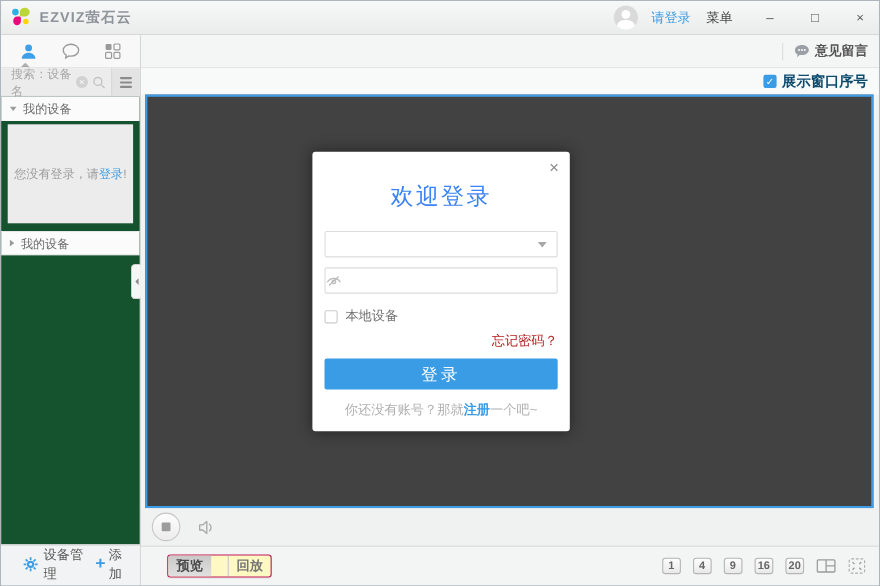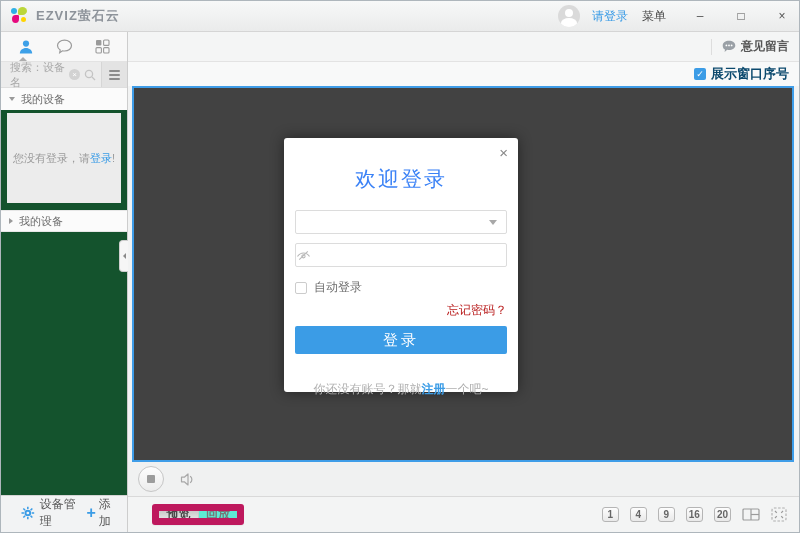--- a/index.html
+++ b/index.html
@@ -83,22 +83,22 @@
   .options-label{ font-size:13px; color:#0c4a6e;}
   .video{ flex:1; margin:0 5px 0 4px; background:#424242; border:2px solid #3f9de8;}
   .toolbar{ height:34px; flex:0 0 34px; background:#f0f1f1; display:flex; align-items:center; padding-left:10px;}
   .stop-btn{ width:26px; height:26px; border-radius:50%; border:1px solid #c6c6c6;
              background:linear-gradient(#fdfdfd,#ececec); display:flex; align-items:center;
              justify-content:center; cursor:pointer;}
   .stop-btn i{ width:8px; height:8px; background:#9c9c9c; border-radius:1px;}
   .speaker-btn{ margin-left:16px; display:flex; cursor:pointer;}
   .bottombar{ height:36px; flex:0 0 36px; background:#f3f4f4; border-top:1px solid #d9d9d9;
               display:flex; align-items:center; justify-content:space-between; padding:0 12px 0 24px;}
-  .seg{ display:flex; border:7px solid #be185d; border-radius:3px; overflow:hidden; height:21px;
-        background:#5eead4; box-shadow:0 1px 1px rgba(0,0,0,.05);}
+  .seg{ display:flex; border:1px solid #be185d; border-radius:3px; overflow:hidden; height:21px;
+        background:#fef9c3; box-shadow:0 1px 1px rgba(0,0,0,.05);gap:15px;}
   .seg-btn{ width:39px; font-size:12px; display:flex; align-items:center; justify-content:center;
             color:#777; cursor:pointer;}
   .seg-btn.active{ background:linear-gradient(#c9c9c9,#e0e0e0); color:#4a4a4a;}
   .seg-btn + .seg-btn{ border-left:1px solid #c8c8c8;}
   .layouts{ display:flex; align-items:center; gap:11px;}
   .num-btn{ min-width:17px; height:15px; padding:0 2px; border:1px solid #b5b5b5; border-radius:3px;
             background:linear-gradient(#fdfdfd,#e9e9e9); font-size:10px; color:#666;
             display:flex; align-items:center; justify-content:center; cursor:pointer;}
   .icon-btn{ display:flex; cursor:pointer;}
 
@@ -118,21 +118,21 @@
                      font-family:inherit; background:transparent;}
   .input-wrap input::placeholder{ color:#c0c0c0;}
   .eye-btn{ display:flex; margin-right:7px; cursor:pointer;}
   .check-row{ margin-top:12px; display:flex; align-items:center; font-size:12px; color:#707070;}
   .checkbox-off{ width:12px; height:12px; border:1px solid #ccc; border-radius:2px; background:#fff;
                  margin-right:7px; cursor:pointer;}
   .forgot-row{ margin-top:6px; text-align:right; font-size:12px;}
   .forgot-row span{ color:#b91c1c; cursor:pointer;}
   .login-btn{ margin-top:7px; height:28px; background:#3b9ce6; border-radius:2px; color:#fff; font-size:15px;
               letter-spacing:3px; display:flex; align-items:center; justify-content:center; cursor:pointer;}
-  .register-row{ margin-top:27px; text-align:center; font-size:12px; color:#b0b0b0;}
+  .register-row{ margin-top:10px; text-align:center; font-size:12px; color:#b0b0b0;}
   .register-row .lnk{ color:#3b9ce6; font-weight:bold; cursor:pointer;}
 </style>
 </head>
 <body>
 
 <div class="window">
 
   <div class="titlebar">
     <span class="logo">
         <i class="d1"></i>
@@ -313,21 +313,21 @@
       <span class="eye-btn">
         <svg width="15" height="11" viewBox="0 0 15 11">
           <path d="M1.5 6.5C3 4.2 5.1 3 7.5 3s4.5 1.2 6 3.5" fill="none" stroke="#b9b9b9" stroke-width="1.1"></path>
           <circle cx="7.5" cy="6.3" r="1.6" fill="none" stroke="#b9b9b9" stroke-width="1.1"></circle>
           <line x1="3.2" y1="9.6" x2="11.8" y2="1.4" stroke="#b9b9b9" stroke-width="1.1"></line>
         </svg>
       </span>
     </div>
     <div class="check-row">
       <span class="checkbox-off"></span>
-      <span>自动登录</span>
+      <span>本地设备</span>
     </div>
     <div class="forgot-row">
       <span>忘记密码？</span>
     </div>
     <div class="login-btn">登录</div>
     <div class="register-row">
       <span>你还没有账号？那就</span><span class="lnk">注册</span><span>一个吧~</span>
     </div>
   </div>
 

